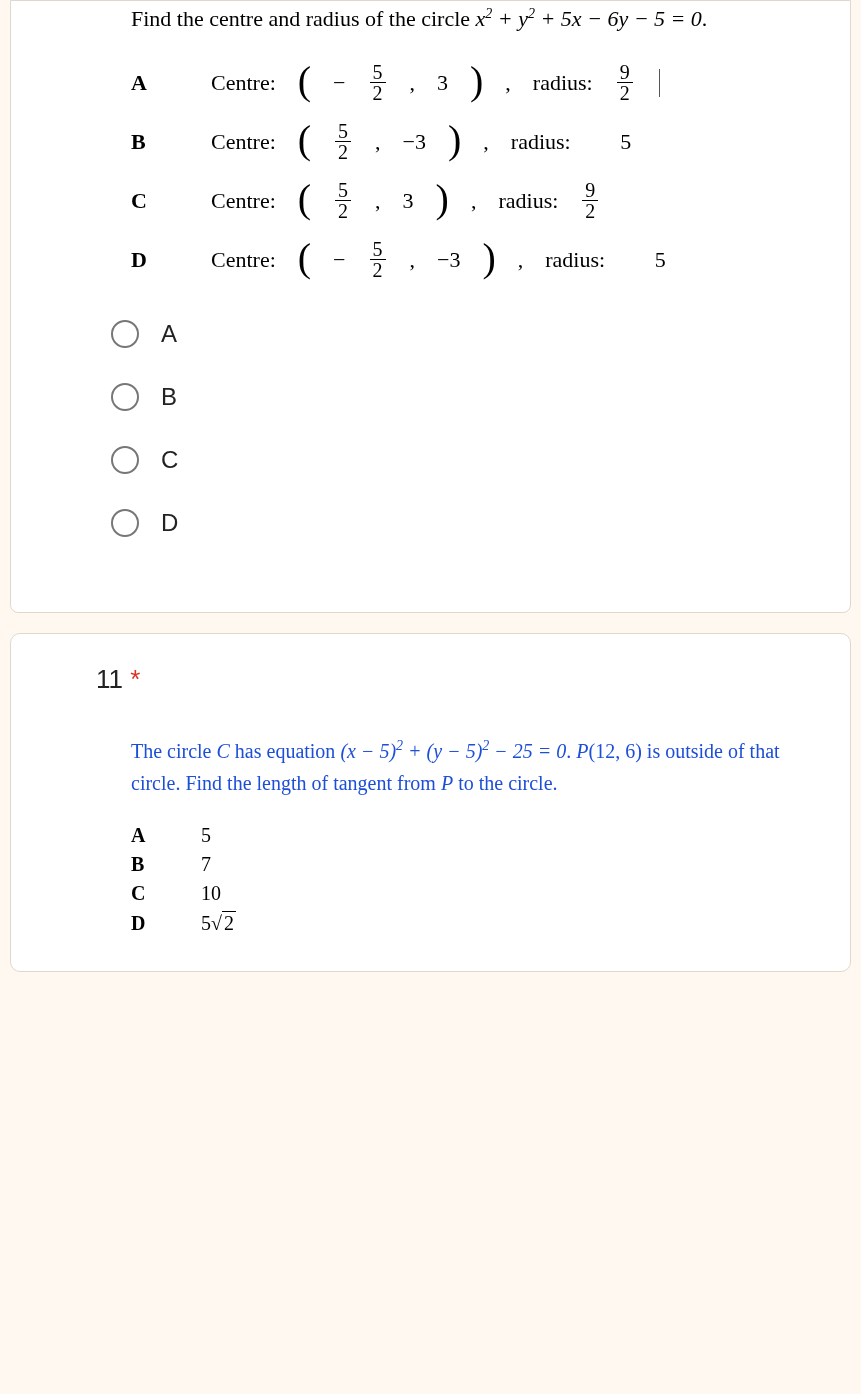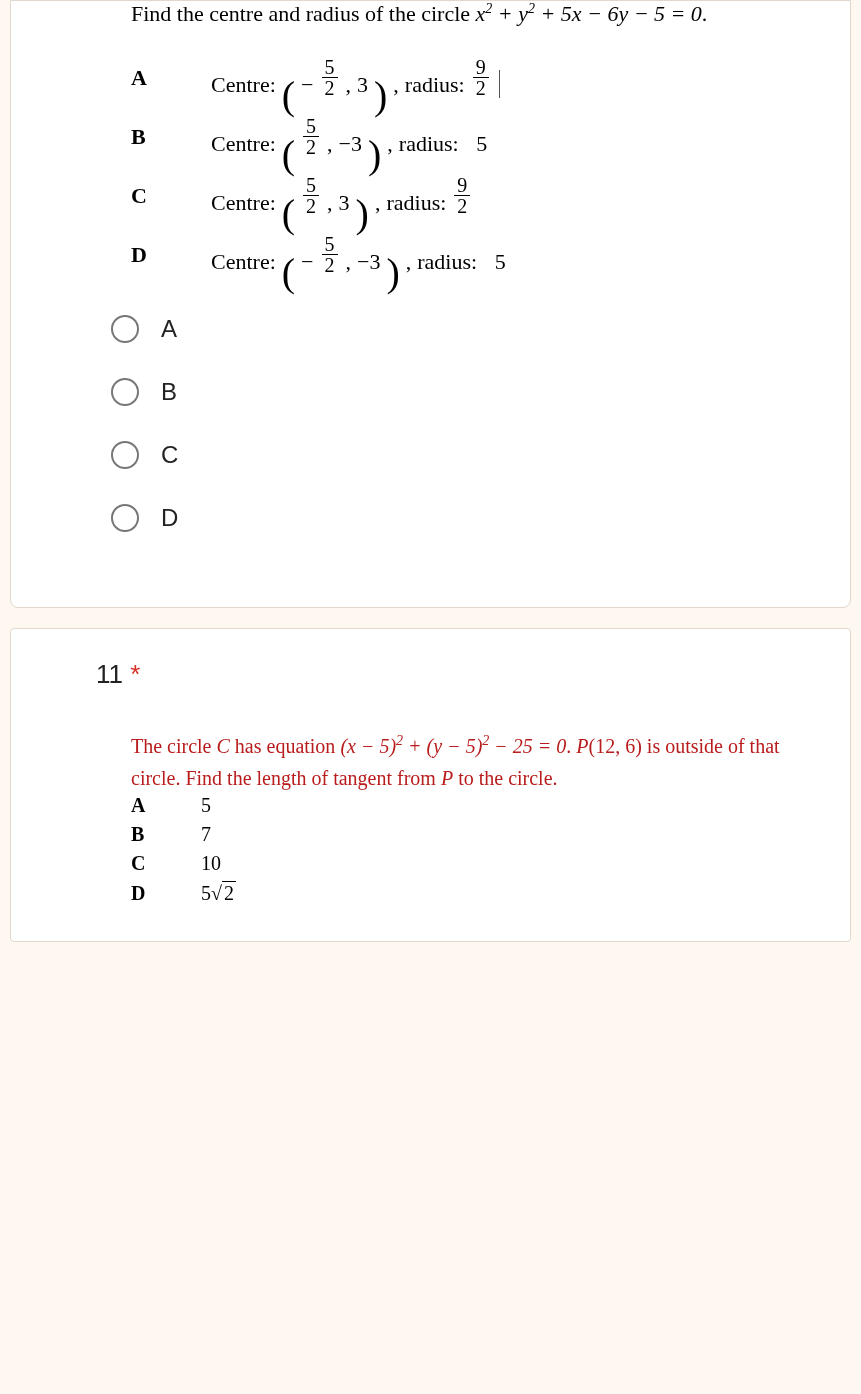--- a/index.html
+++ b/index.html
@@ -13,49 +13,50 @@
   .card {
     background: #ffffff;
     border: 1px solid #e0d8cc;
     border-radius: 0 0 8px 8px;
     margin: 0 10px 20px 10px;
     padding: 0 35px 40px 35px;
   }
   .card2 {
     background: #ffffff;
     border: 1px solid #e0d8cc;
-    border-radius: 4px;
+    border-radius: 10px;
     margin: 0 10px 0 10px;
     padding: 30px 35px 30px 35px;
   }
   .question-text {
     font-size: 22px;
     color: #000;
     margin-bottom: 30px;
     padding-left: 85px;
     margin-top: 0;
+    padding-top: 5px;
   }
   .options-block {
     padding-left: 85px;
   }
   .opt-row {
     display: flex;
     align-items: center;
     margin-bottom: 18px;
     font-size: 22px;
   }
   .opt-letter {
     font-weight: bold;
     width: 80px;
     flex-shrink: 0;
   }
   .opt-content {
     display: flex;
-    align-items: flex-end;
-    gap: 6px;
+    align-items: center;
+    gap: 22px;
   }
   .radio-group {
     margin-top: 40px;
     padding-left: 65px;
   }
   .radio-row {
     display: flex;
     align-items: center;
     margin-bottom: 35px;
   }
@@ -75,23 +76,24 @@
   .qnum {
     font-family: Arial, sans-serif;
     font-size: 26px;
     color: #222;
     margin-bottom: 40px;
     padding-left: 50px;
   }
   .asterisk { color: #d93025; }
   .q11-text {
     font-size: 20px;
-    color: #b91c1c;
+    color: #1d4ed8;
     padding-left: 85px;
     line-height: 1.6;
+    margin-bottom: 25px;
   }
   .q11-options {
     padding-left: 85px;
   }
   .q11-opt-row {
     display: flex;
     align-items: center;
     font-size: 20px;
     margin-bottom: 6px;
   }

